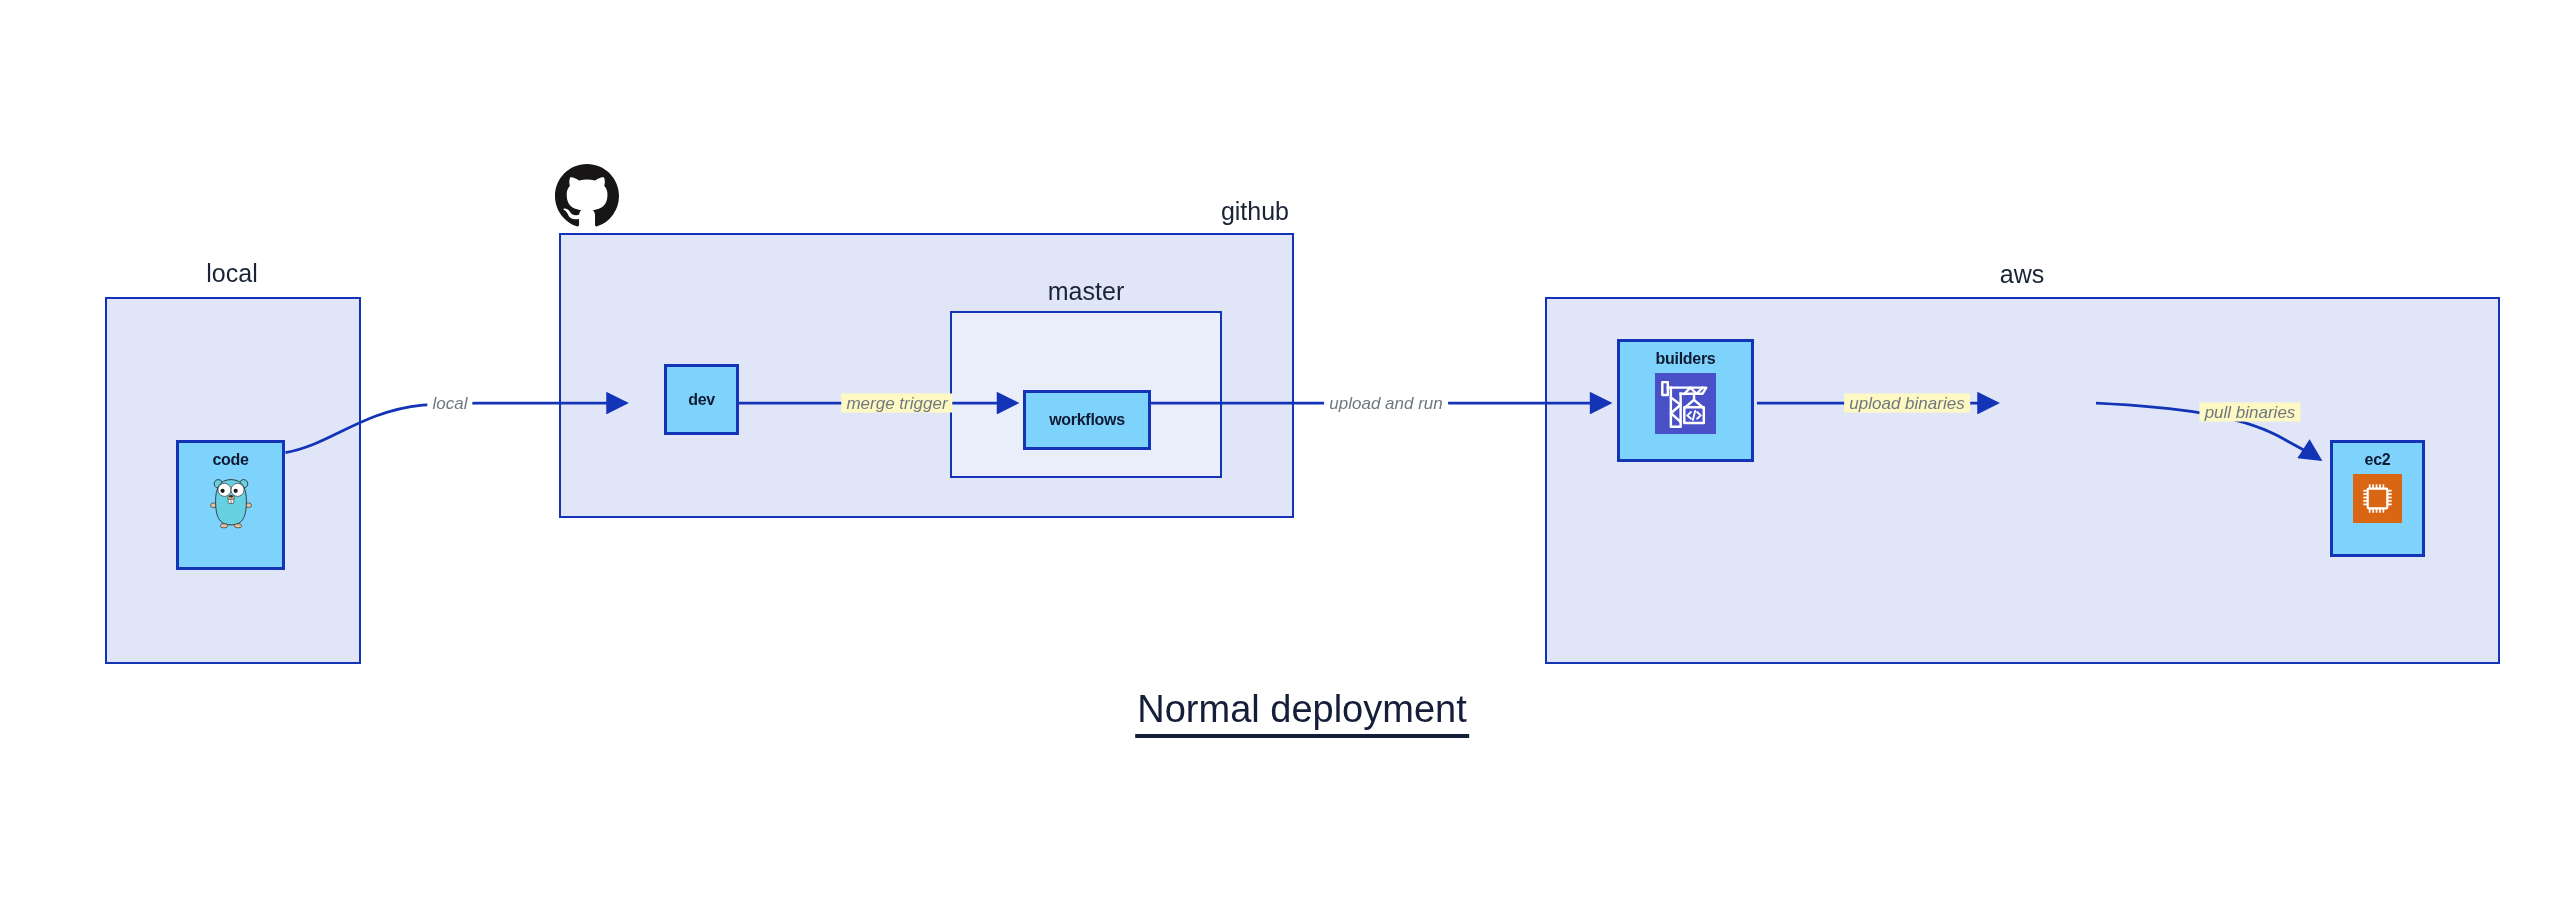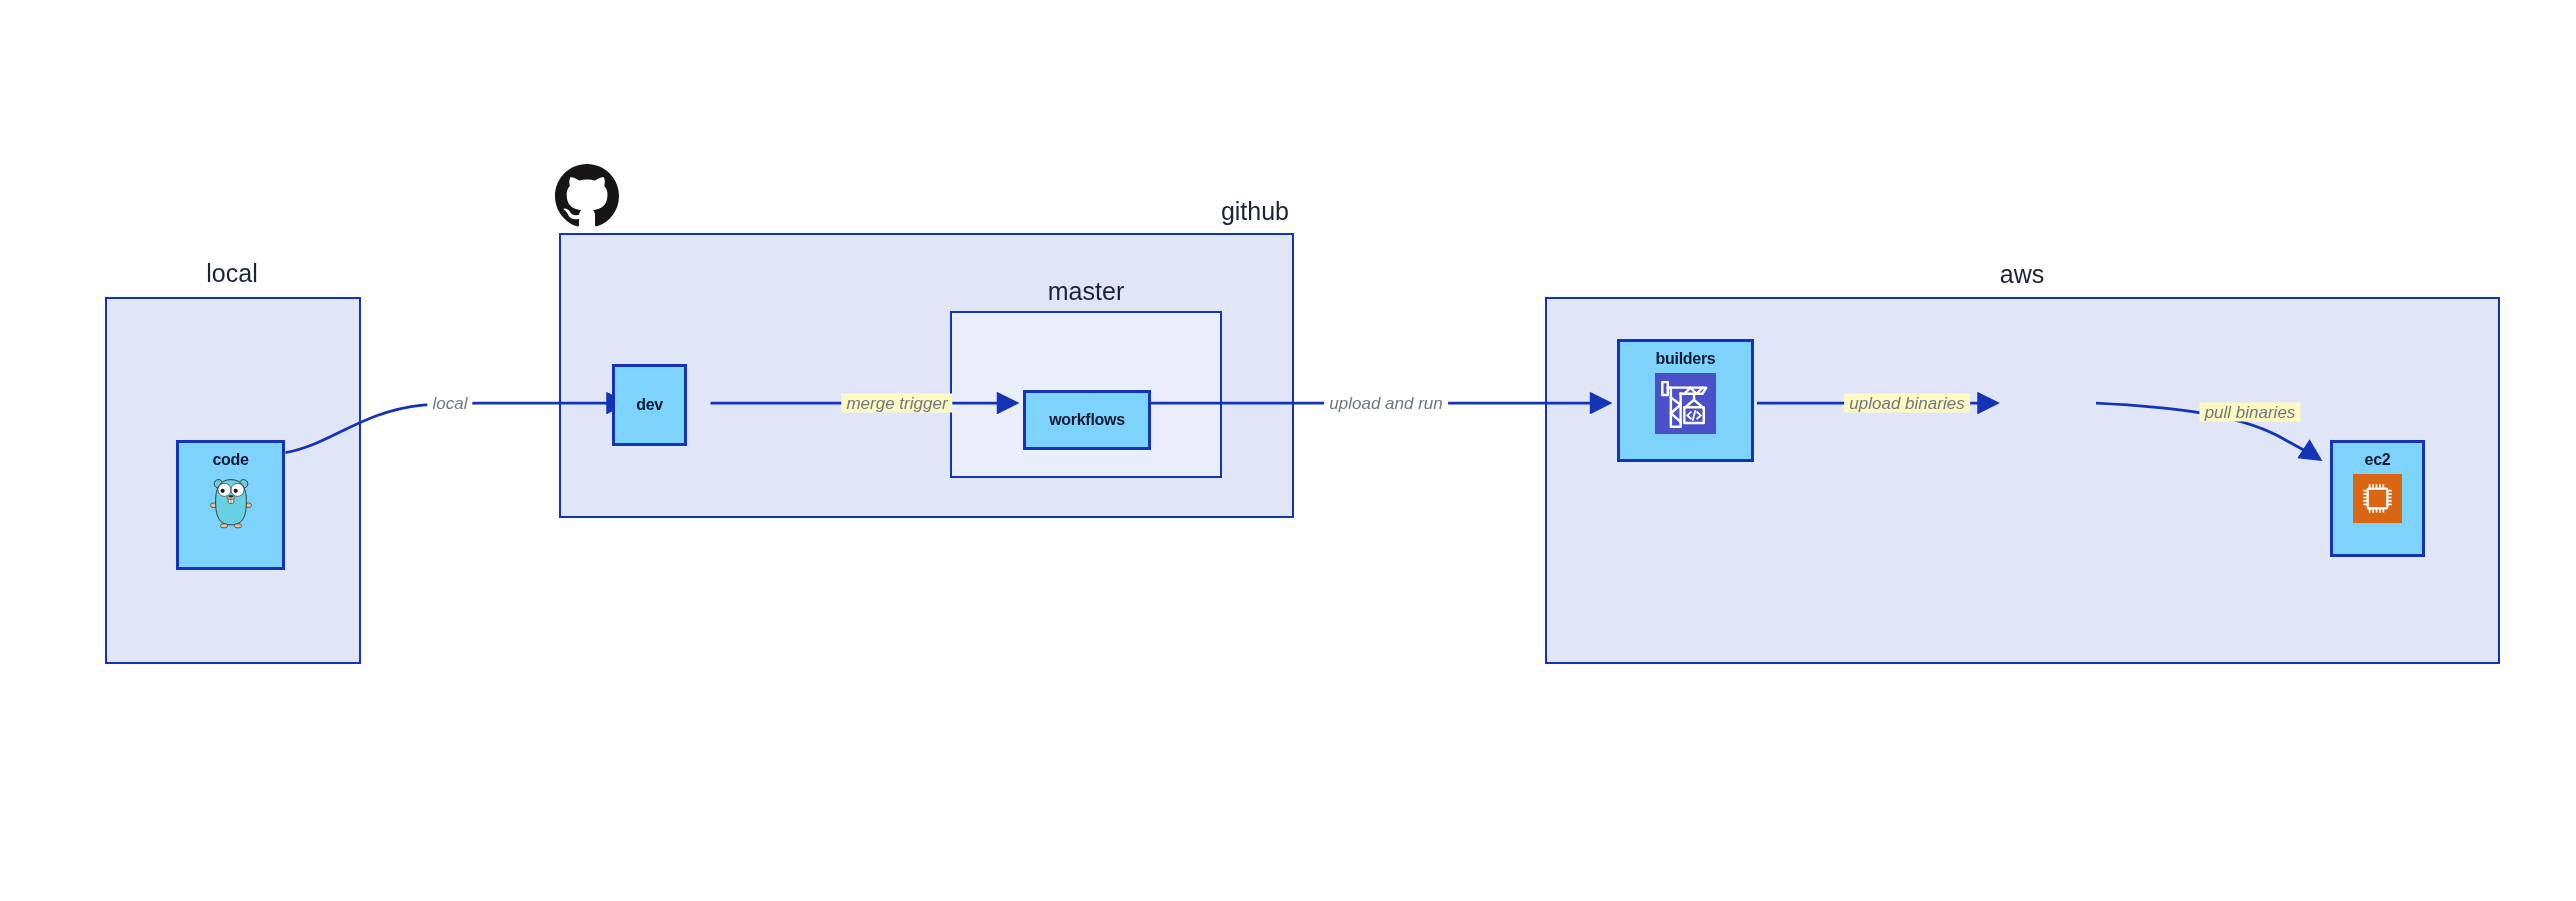--- a/index.html
+++ b/index.html
@@ -85,21 +85,21 @@
         <circle cx="27" cy="31" r="4.5" fill="#1a1a1a"></circle>
         <circle cx="55" cy="31" r="4.5" fill="#1a1a1a"></circle>
         <ellipse cx="45" cy="46" rx="7.5" ry="5" fill="#e7c39a" stroke="#333" stroke-width="1.5"></ellipse>
         <ellipse cx="45" cy="43" rx="4" ry="2.6" fill="#2b2b2b"></ellipse>
         <rect x="39" y="49" width="12" height="9" rx="2" fill="#fff" stroke="#333" stroke-width="1.5"></rect>
         <line x1="45" y1="49" x2="45" y2="58" stroke="#333" stroke-width="1.2"></line>
       </svg>
     </span>
   </div>
 
-  <div class="node center-label" style="left:612px;top:364px;width:75px;height:82px;">
+  <div class="node center-label" style="left:664px;top:364px;width:75px;height:71px;">
     <span class="node-label">dev</span>
   </div>
 
   <div class="node center-label" style="left:1023px;top:390px;width:128px;height:60px;">
     <span class="node-label">workflows</span>
   </div>
 
   <div class="node top-label" style="left:1617px;top:339px;width:137px;height:123px;">
     <span class="node-label">builders</span>
     <span class="node-icon">
@@ -155,15 +155,16 @@
       </svg>
     </span>
   </div>
 
   <span class="edge-label on-white" style="left:450px;top:403px;">local</span>
   <span class="edge-label on-fill" style="left:869px;top:403px;">merge trigger</span>
   <span class="edge-label on-white" style="left:1386px;top:403px;">upload and run</span>
   <span class="edge-label on-fill" style="left:1879px;top:403px;">upload binaries</span>
   <span class="edge-label on-fill" style="left:2222px;top:412px;">pull binaries</span>
 
+  <div class="diagram-title">Normal deployment</div>
 
 </div>
 
 
 </body></html>

